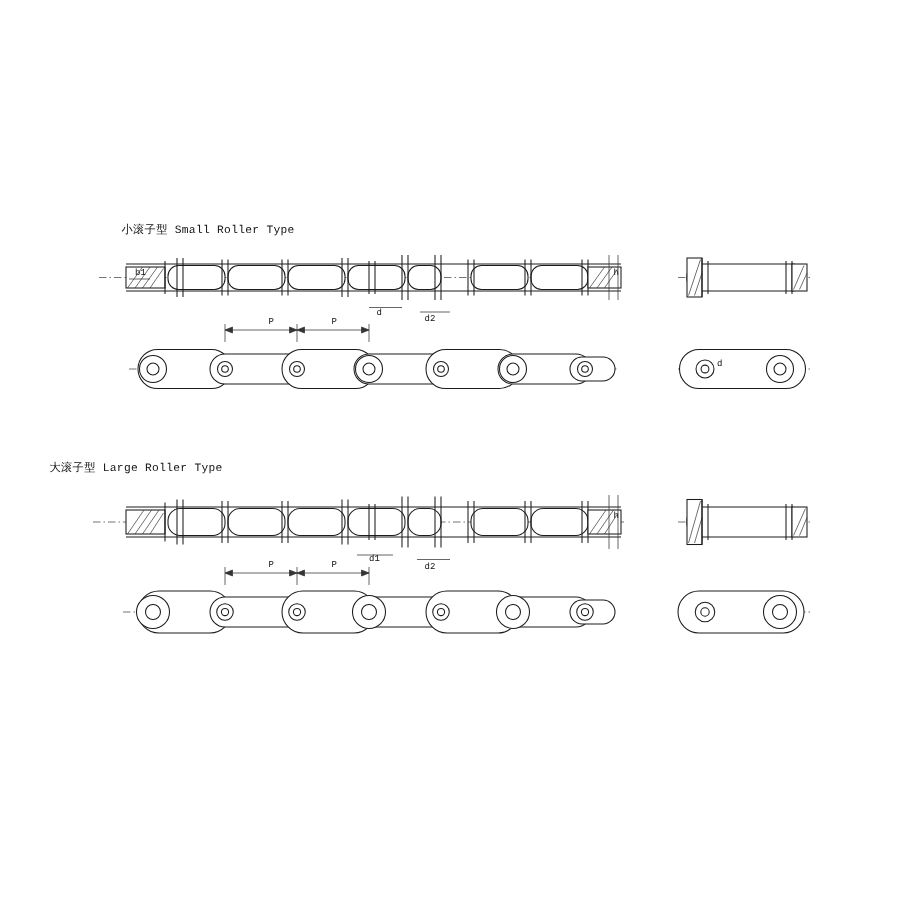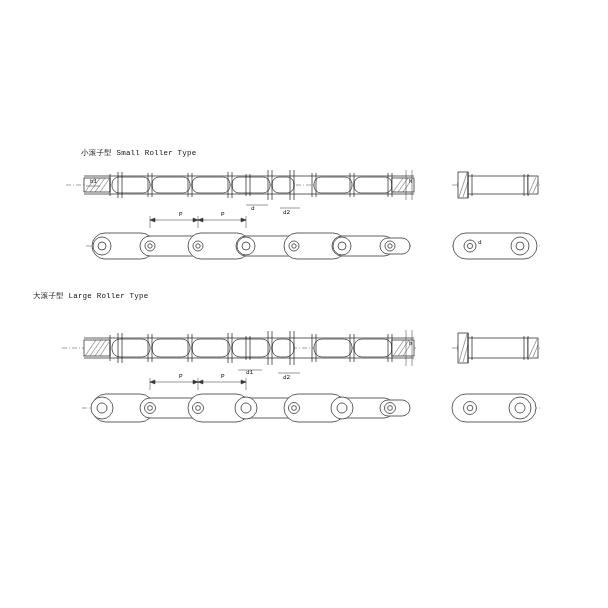--- a/index.html
+++ b/index.html
@@ -23,21 +23,21 @@
   }
   .caption {
     position: absolute;
     font-family: "Liberation Mono", "DejaVu Sans Mono", monospace;
     font-size: 7.5px;
     letter-spacing: 0.2px;
     color: #111111;
     white-space: nowrap;
   }
   #caption-small { left: 38px; top: 148px; margin-left: 43px; }
-  #caption-large { left: 33px; top: 291px; }
+  #caption-large { left: 33px; top: 307px; }
   .dim {
     position: absolute;
     font-family: "Liberation Mono", "DejaVu Sans Mono", monospace;
     font-size: 6px;
     color: #111111;
     white-space: nowrap;
   }
   svg { display: block; }
   .ln { stroke: #1c1c1c; stroke-width: 0.7; fill: none; }
   .ctr { stroke: #444444; stroke-width: 0.5; fill: none; stroke-dasharray: 5 2 1 2; }

